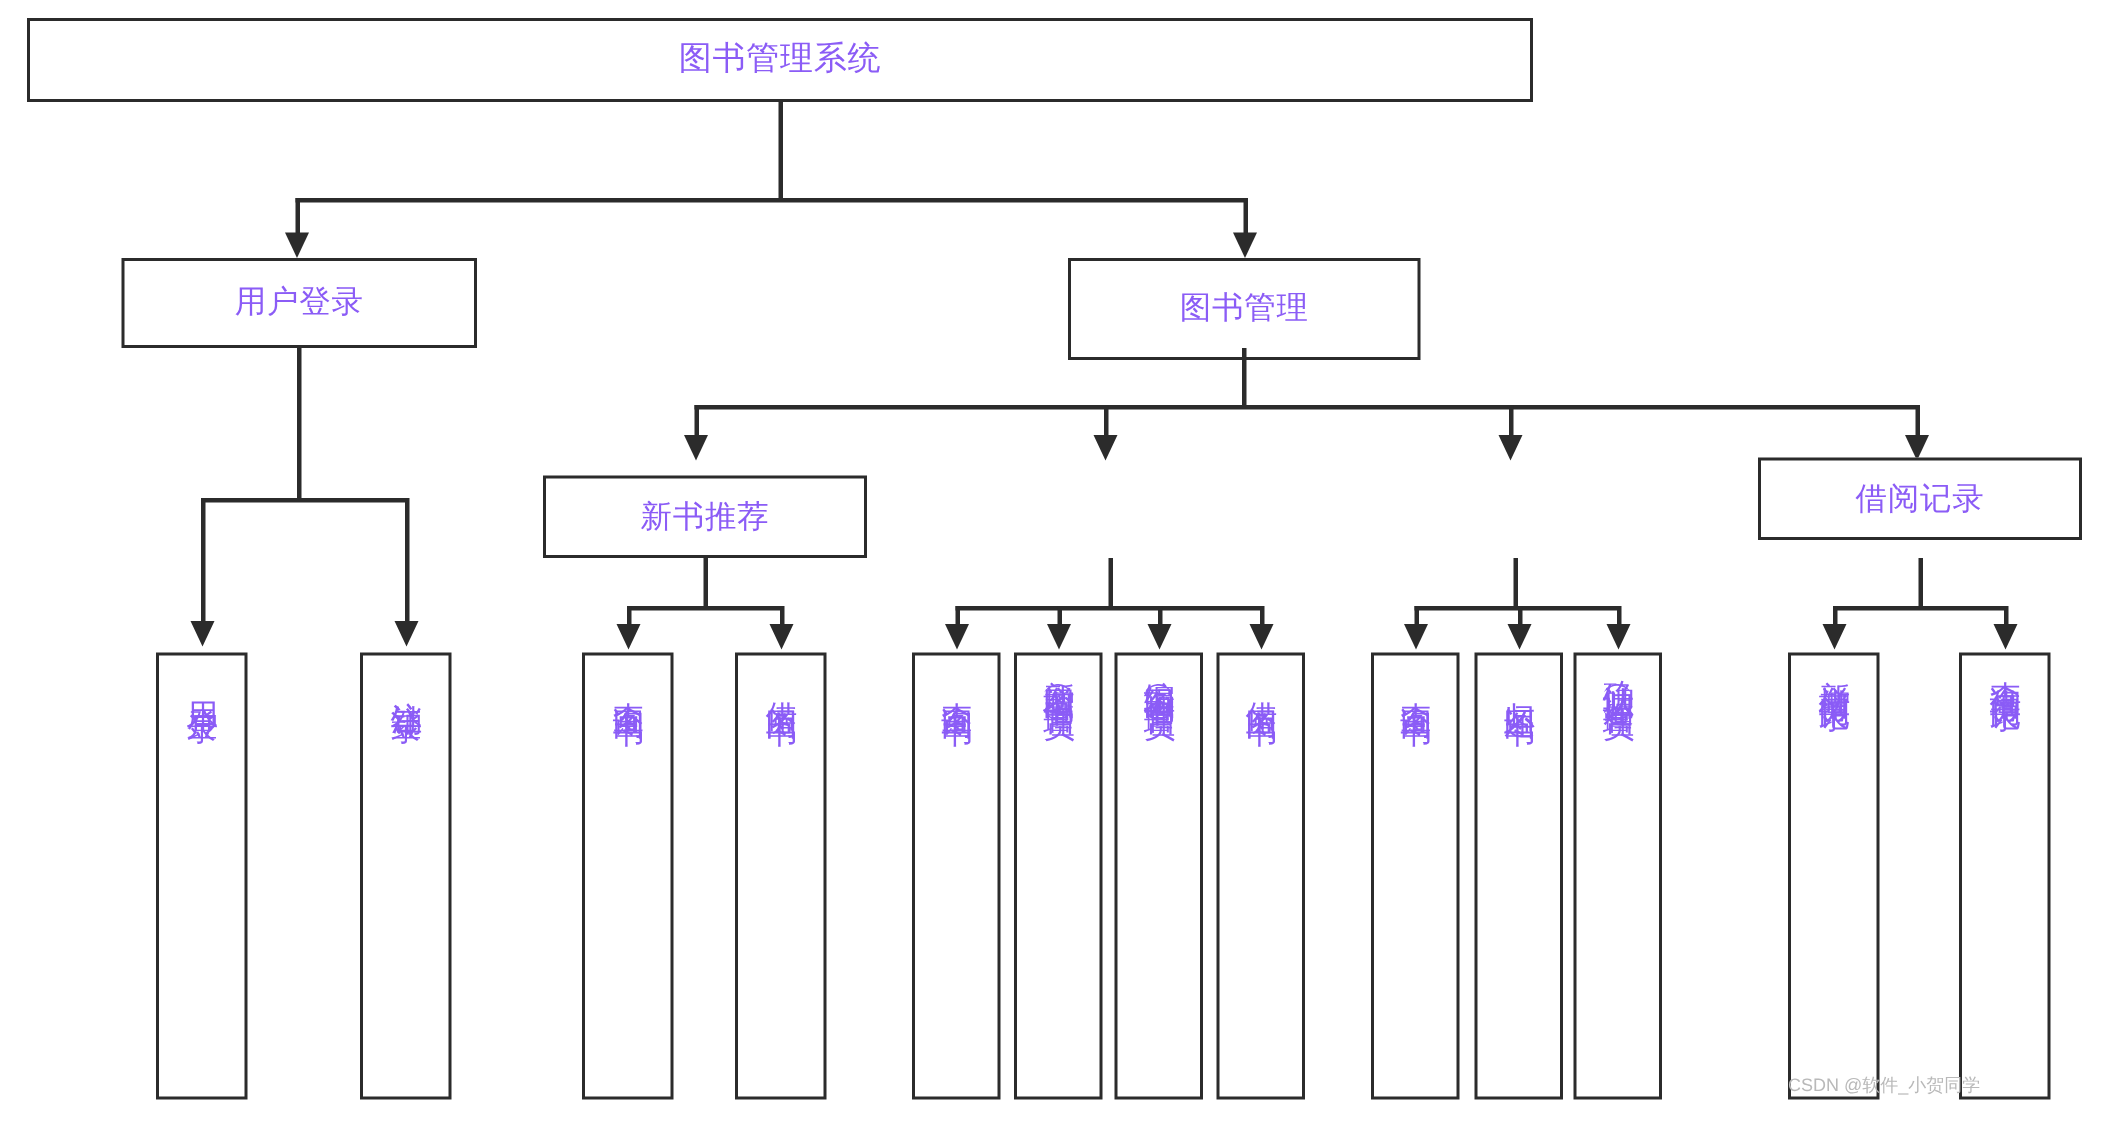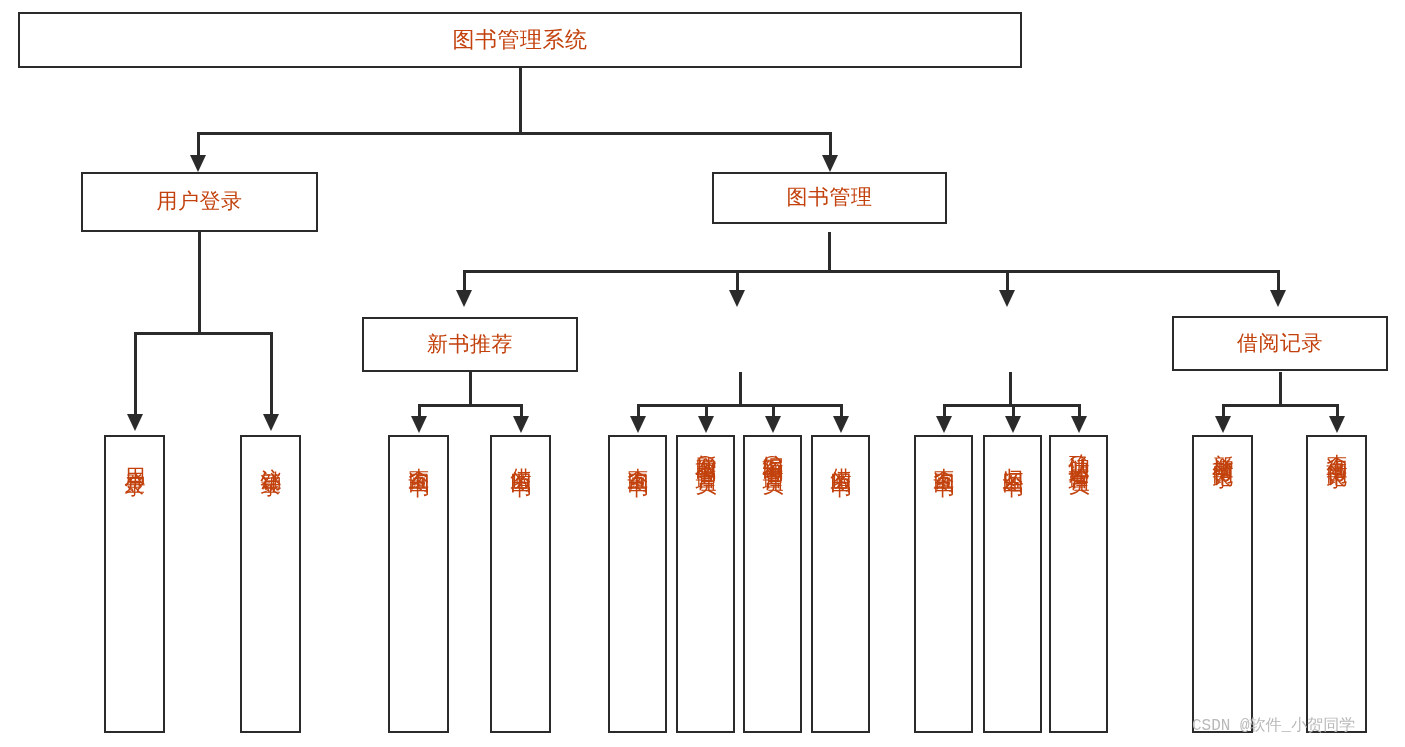--- a/index.html
+++ b/index.html
@@ -18,21 +18,21 @@
     overflow: hidden;
   }
   .node {
     position: absolute;
     box-sizing: border-box;
     border: 2.5px solid #2b2b2b;
     background: #ffffff;
     display: flex;
     align-items: center;
     justify-content: center;
-    color: #c2410c;
+    color: #8b5cf6;
   }
   .node .label {
     display: block;
     text-align: center;
     line-height: 1.02;
   }
   
   .node.horiz .label {
     font-size: 21px;
     letter-spacing: 0.5px;
@@ -73,24 +73,24 @@
   .arrow {
     position: absolute;
     width: 0;
     height: 0;
     border-left: 8px solid transparent;
     border-right: 8px solid transparent;
     border-top: 17px solid #2b2b2b;
   }
   .watermark {
     position: absolute;
-    font-size: 16px;
+    font-size: 12px;
     color: #b9b9b9;
     white-space: nowrap;
-    font-family: Liberation Mono, monospace;
+    font-family: Liberation Sans, sans-serif;
   }
 </style>
 </head>
 <body>
 
 <div id="canvas">
 
   <div class="node root horiz" style="left:18px; top:12px; width:1004px; height:56px;">
     <span class="label">图书管理系统</span>
   </div>
@@ -101,21 +101,21 @@
 
   <div class="vline" style="left:197px; top:132px; height:26px;"></div>
   <div class="arrow" style="left:190px; top:155px;"></div>
   <div class="vline" style="left:829px; top:132px; height:26px;"></div>
   <div class="arrow" style="left:822px; top:155px;"></div>
 
   <div class="node horiz" style="left:81px; top:172px; width:237px; height:60px;">
     <span class="label">用户登录</span>
   </div>
 
-  <div class="node horiz" style="left:712px; top:172px; width:235px; height:52px;">
+  <div class="node horiz" style="left:712px; top:172px; width:235px; height:68px;">
     <span class="label">图书管理</span>
   </div>
 
   <div class="vline" style="left:198px; top:232px; height:102px;"></div>
   <div class="hline" style="left:134px; top:332px; width:138px;"></div>
   <div class="vline" style="left:134px; top:332px; height:84px;"></div>
   <div class="arrow" style="left:127px; top:414px;"></div>
   <div class="vline" style="left:270px; top:332px; height:84px;"></div>
   <div class="arrow" style="left:263px; top:414px;"></div>
 
@@ -126,21 +126,21 @@
   <div class="vline" style="left:736px; top:270px; height:22px;"></div>
   <div class="arrow" style="left:729px; top:290px;"></div>
   <div class="vline" style="left:1006px; top:270px; height:22px;"></div>
   <div class="arrow" style="left:999px; top:290px;"></div>
   <div class="vline" style="left:1277px; top:270px; height:22px;"></div>
   <div class="arrow" style="left:1270px; top:290px;"></div>
 
   <div class="node horiz" style="left:362px; top:317px; width:216px; height:55px;">
     <span class="label">新书推荐</span>
   </div>
-  <div class="node horiz" style="left:1172px; top:316px; width:216px; height:55px;">
+  <div class="node horiz" style="left:1172px; top:305px; width:216px; height:55px;">
     <span class="label">借阅记录</span>
   </div>
 
   <div class="vline" style="left:469px; top:372px; width:2.5px; height:34px;"></div>
   <div class="hline" style="left:418px; top:404px; width:104px;"></div>
   <div class="vline" style="left:418px; top:404px; height:14px;"></div>
   <div class="arrow" style="left:411px; top:416px;"></div>
   <div class="vline" style="left:520px; top:404px; height:14px;"></div>
   <div class="arrow" style="left:513px; top:416px;"></div>
 

